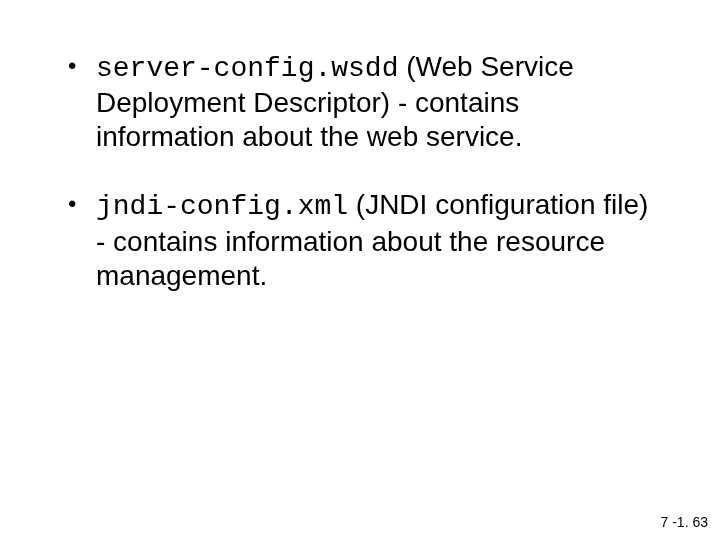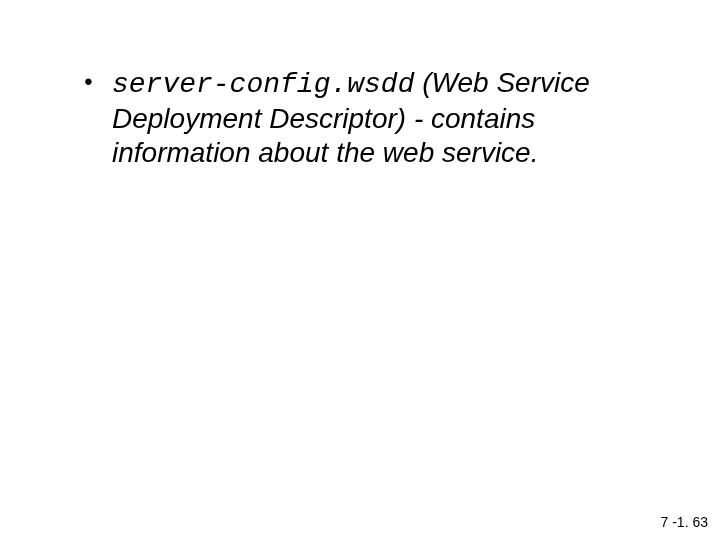--- a/index.html
+++ b/index.html
@@ -22,22 +22,21 @@
   }
   .title {
     text-align: center;
     font-size: 40px;
     font-weight: 400;
     margin: 0 0 36px 0;
   }
   ul.bullets {
     list-style: none;
     padding: 0;
-    margin: 16px;
-    font-style: italic;
+    margin: 0;
   }
   ul.bullets > li {
     position: relative;
     padding-left: 36px;
     font-size: 28px;
     line-height: 1.22;
     margin-bottom: 34px;
   }
   ul.bullets > li::before {
     content: "•";
@@ -61,16 +60,19 @@
 </head>
 <body>
 
 <div class="slide">
 
 
   <ul class="bullets">
     <li>
       <span class="mono">server-config.wsdd</span><span> (Web Service Deployment Descriptor) - contains information about the web service.</span>
     </li>
+    <li>
+      <span class="mono">jndi-config.xml</span><span> (JNDI configuration file) - contains information about the resource management.</span>
+    </li>
   </ul>
 
   <div class="pagenum">7 -1. 63</div>
 </div>
 
 </body></html>

